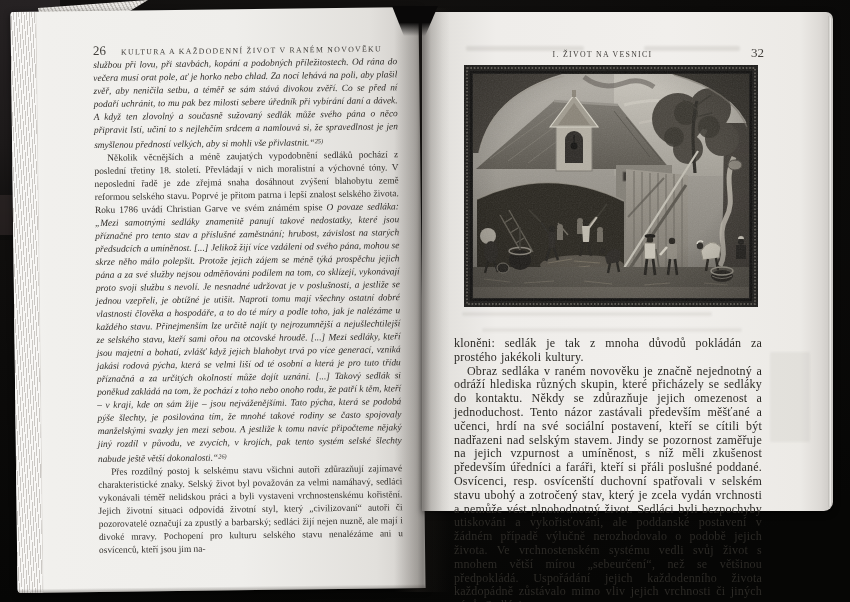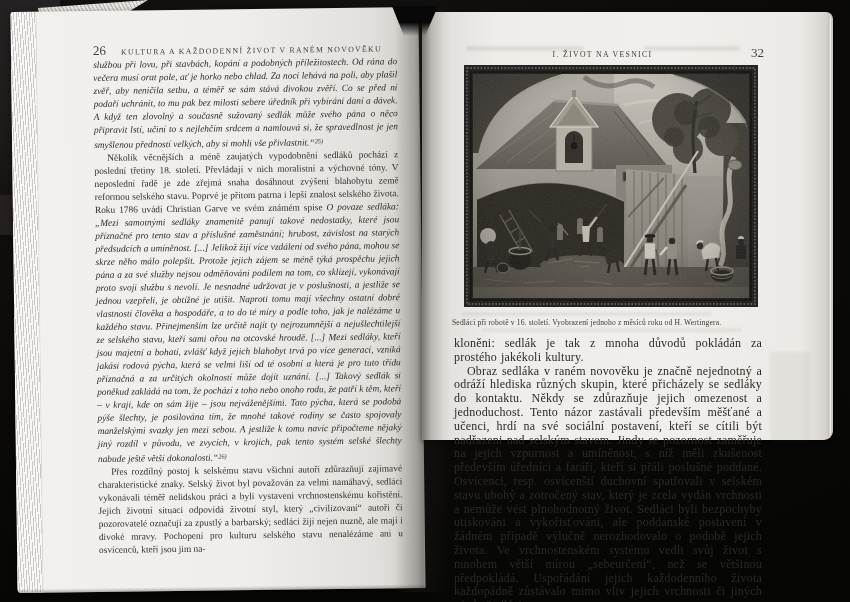--- a/index.html
+++ b/index.html
@@ -20,21 +20,21 @@
   .page-left{left:14px;top:9px;width:408px;height:581px;
     background:linear-gradient(to right,#f6f5f3 0%,#f1f0ed 8%,#efeeeb 55%,#e2e0dc 88%,#cdcac6 100%);
     border-radius:3px 0 0 4px;
     transform:rotate(-0.7deg);transform-origin:60% 50%;
     box-shadow:0 2px 6px rgba(0,0,0,.6);}
   .page-left::after{content:"";position:absolute;left:0;right:0;bottom:0;height:4px;
     background:linear-gradient(to bottom,rgba(0,0,0,0),rgba(60,55,50,.35));}
   .edge-stack{position:absolute;left:0;top:0;bottom:0;width:25px;
     background:repeating-linear-gradient(87deg,#f8f7f5 0 1.7px,#cbc8c4 1.7px 2.6px);
     border-right:1px solid #d9d6d2;border-radius:3px 0 0 4px;}
-  .page-right{left:422px;top:12px;width:411px;height:428px;
+  .page-right{left:422px;top:12px;width:411px;height:499px;
     background:linear-gradient(to right,#c7c4c0 0%,#e2e0dc 5%,#efedea 18%,#f1efec 60%,#eceae6 92%,#dcd9d5 97%,#c9c6c2 100%);
     border-radius:0 7px 9px 0;
     box-shadow:0 2px 6px rgba(0,0,0,.6);}
   .fore-edge-right{position:absolute;right:2px;top:4px;bottom:4px;width:3px;
     background:linear-gradient(to right,#b9b6b1,#f6f5f2);border-radius:0 3px 3px 0;}
   .gutter-shadow{position:absolute;left:394px;top:8px;width:56px;height:584px;pointer-events:none;z-index:5;
     background:linear-gradient(to right,rgba(50,45,40,0) 0%,rgba(50,45,40,.30) 42%,rgba(32,28,25,.42) 52%,rgba(50,45,40,.16) 66%,rgba(50,45,40,0) 100%);}
   .spine-notch{position:absolute;left:392px;top:6px;width:46px;height:30px;z-index:6;
     background:linear-gradient(to bottom,#090808 55%,rgba(9,8,8,0));
     clip-path:polygon(0 0,100% 0,72% 100%,26% 100%);}
@@ -293,21 +293,20 @@
             <circle cx="0" cy="-13" r="3" fill="#23211e"></circle>
             <path d="M-3,-16 a3 3 0 0 1 6,0" fill="#d8d3c6"></path>
             <rect x="-5" y="-10" width="10" height="14" fill="#23211e"></rect>
           </g>
 
           <rect x="9" y="9" width="276" height="224" fill="url(#vig)"></rect>
           <rect x="0" y="0" width="294" height="242" filter="url(#grain)" opacity="0.13"></rect>
         </svg>
       </figure>
 
-      <figcaption class="plate-caption">Sedláci při robotě v 16. století. Vyobrazení jednoho z měsíců roku od H. Wertingera.</figcaption>
 
       <div class="body-block right-body">
           <p class="para"><span>kloněni: sedlák je tak z mnoha důvodů pokládán za prostého jakékoli kultury.</span></p>
           <p class="para ind"><span>Obraz sedláka v raném novověku je značně nejednotný a odráží hlediska různých skupin, které přicházely se sedláky do kontaktu. Někdy se zdůrazňuje jejich omezenost a jednoduchost. Tento názor zastávali především měšťané a učenci, hrdí na své sociální postavení, kteří se cítili být nadřazeni nad selským stavem. Jindy se pozornost zaměřuje na jejich vzpurnost a umíněnost, s níž měli zkušenost především úředníci a faráři, kteří si přáli poslušné poddané. Osvícenci, resp. osvícenští duchovní spatřovali v selském stavu ubohý a zotročený stav, který je zcela vydán vrchnosti a nemůže vést plnohodnotný život. Sedláci byli bezpochyby utiskováni a vykořisťováni, ale poddanské postavení v žádném případě výlučně nerozhodovalo o podobě jejich života. Ve vrchnostenském systému vedli svůj život s mnohem větší mírou „sebeurčení“, než se většinou předpokládá. Uspořádání jejich každodenního života každopádně zůstávalo mimo vliv jejich vrchnosti či jiných pánů. Sedláci</span></p>
         </div>
     </div>
   </div>
 
   <div class="spine-notch"></div>
   <div class="gutter-shadow"></div>

